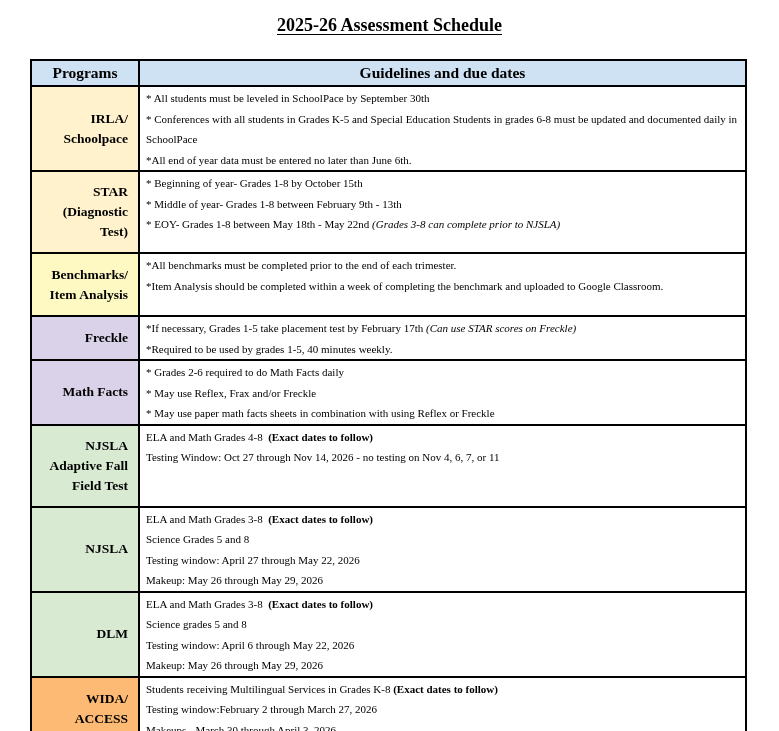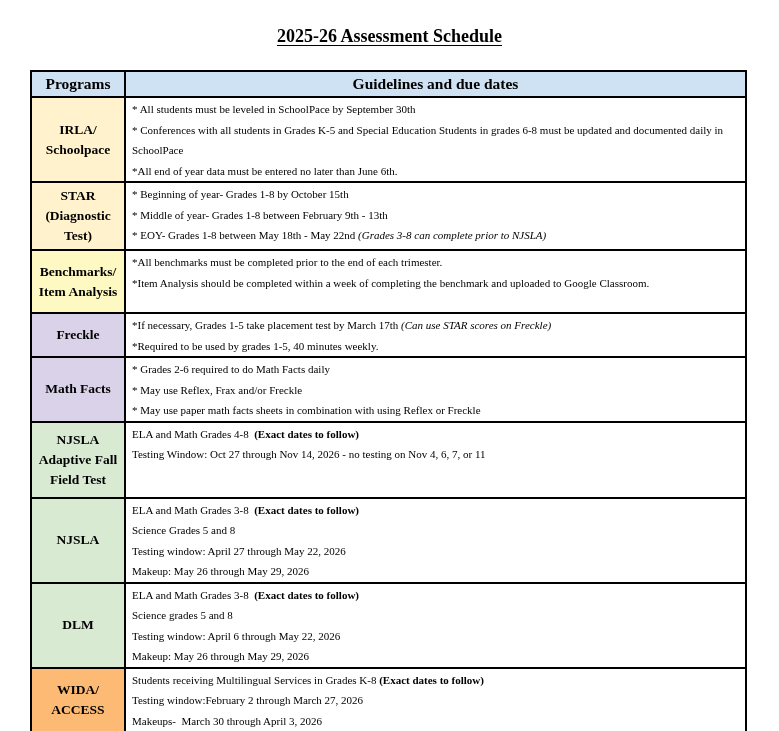--- a/index.html
+++ b/index.html
@@ -5,51 +5,51 @@
   * { box-sizing: border-box; }
   html, body {
     margin: 0; padding: 0;
     width: 779px; height: 731px;
     background: #ffffff;
     font-family: "Liberation Serif", "DejaVu Serif", serif;
     color: #000000;
     overflow: hidden;
   }
   .page-title {
-    margin-top: 26px;
+    margin-top: 15px;
     text-align: center;
     font-size: 18px;
     font-weight: bold;
     text-decoration: underline;
     text-underline-offset: 3px;
   }
   table.schedule {
     border-collapse: collapse;
     table-layout: fixed;
     margin: 23px 0 0 30px;
     width: 717px;
   }
   table.schedule th, table.schedule td {
     border: 2px solid #000000;
   }
-  th.col-programs { width: 94px; }
+  th.col-programs { width: 108px; }
   table.schedule thead th {
     font-size: 15.5px;
     font-weight: bold;
     text-align: center;
     padding: 3px 2px;
     height: 26px;
   }
   td.program-cell {
-    text-align: center;
+    text-align: right;
     vertical-align: middle;
     font-weight: bold;
     font-size: 13.5px;
     line-height: 20px;
-    padding: 2px;
+    padding: 10px;
     margin-top: 19px;
   }
   td.guide-cell {
     vertical-align: top;
     font-size: 11px;
     line-height: 20.5px;
     padding: 1px 6px 0 6px;
     background: #ffffff;
   }
   .line { white-space: pre-wrap; }
@@ -101,21 +101,21 @@
         <td class="guide-cell">
           <div class="line"><span class="seg-n">*All benchmarks must be completed prior to the end of each trimester.</span></div>
           <div class="line"><span class="seg-n">*Item Analysis should be completed within a week of completing the benchmark and uploaded to Google Classroom.</span></div>
         </td>
       </tr>
       <tr style="height: 43px;">
         <td class="program-cell" style="background: rgb(217, 210, 233);">
           <div>Freckle</div>
         </td>
         <td class="guide-cell">
-          <div class="line"><span class="seg-n">*If necessary, Grades 1-5 take placement test by March 17th </span><span class="seg-i">(Can use STAR scores on Freckle)</span></div>
+          <div class="line"><span class="seg-n">*If necessary, Grades 1-5 take placement test by February 17th </span><span class="seg-i">(Can use STAR scores on Freckle)</span></div>
           <div class="line"><span class="seg-n">*Required to be used by grades 1-5, 40 minutes weekly.</span></div>
         </td>
       </tr>
       <tr style="height: 64px;">
         <td class="program-cell" style="background: rgb(217, 210, 233);">
           <div>Math Facts</div>
         </td>
         <td class="guide-cell">
           <div class="line"><span class="seg-n">* Grades 2-6 required to do Math Facts daily</span></div>
           <div class="line"><span class="seg-n">* May use Reflex, Frax and/or Freckle</span></div>

